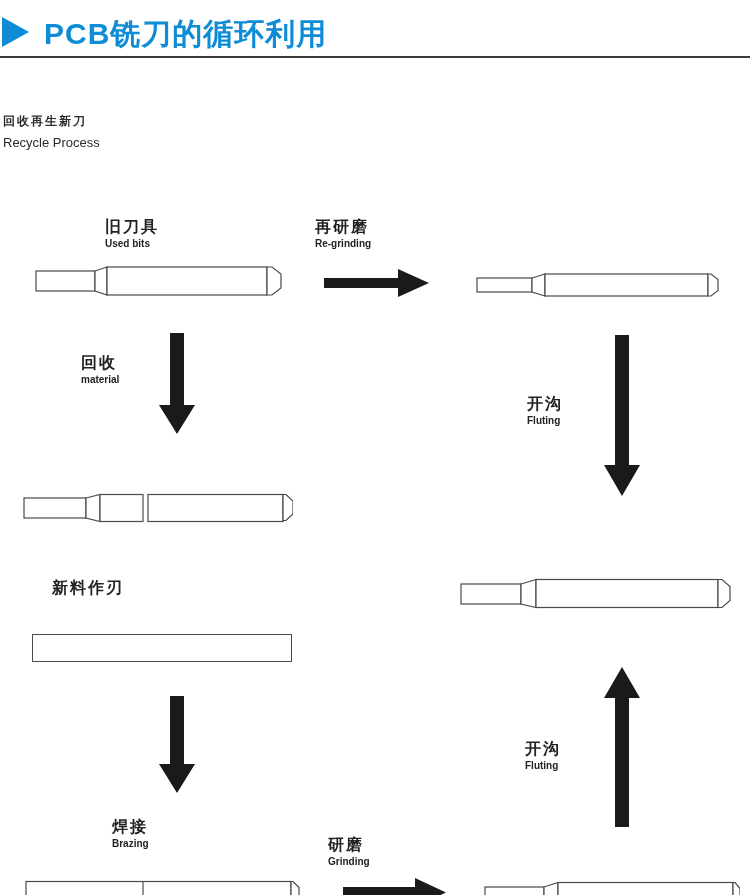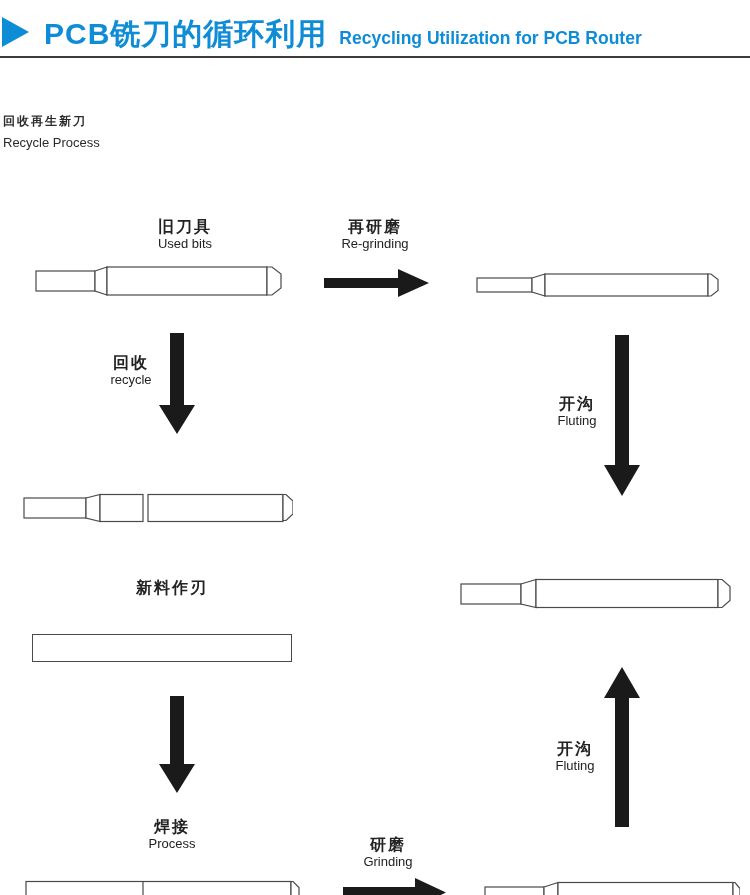--- a/index.html
+++ b/index.html
@@ -16,81 +16,80 @@
   .title-zh{font-size:30px;font-weight:bold;line-height:42px;letter-spacing:1px;}
   .title-en{font-size:17.5px;font-weight:bold;}
   .rule{position:absolute;left:0;top:43px;width:750px;height:2px;background:#3b3b3b;}
 
   
   .sec{position:absolute;left:3px;top:96px;color:#2b2b2b;}
   .sec-zh{font-size:12px;font-weight:bold;letter-spacing:2px;line-height:24px;}
   .sec-en{font-size:13px;line-height:16px;margin-top:2px;text-align:center;}
 
   
-  .lbl{position:absolute;text-align:center;color:#222;}
+  .lbl{position:absolute;color:#222;}
   .zh{font-size:16px;font-weight:bold;letter-spacing:2px;line-height:19px;}
-  .en{font-size:13px;font-weight:normal;line-height:16px;}
+  .en{font-size:10px;font-weight:bold;line-height:16px;}
 
   .rod{position:absolute;background:#fff;border:1.5px solid #4a4a4a;box-sizing:border-box;}
 
   svg{display:block;}
   .bit-stroke{fill:#ffffff;stroke:#4a4a4a;stroke-width:1.2;}
   .arrow{fill:#1a1a1a;}
 </style>
 </head>
 <body>
 
 <div id="canvas">
 
   <div class="tri"></div>
   <div class="titles">
     <span class="title-zh">PCB铣刀的循环利用</span>
-    <span class="title-en">Recycling Utilization for PCB Router</span>
   </div>
   <div class="rule"></div>
 
   <div class="sec">
     <div class="sec-zh">回收再生新刀</div>
     <div class="sec-en">Recycle Process</div>
   </div>
 
   <div class="lbl" style="left:105px;top:204px;width:160px">
     <div class="zh">旧刀具</div>
     <div class="en">Used bits</div>
   </div>
 
   <div class="lbl" style="left:315px;top:204px;width:120px">
     <div class="zh">再研磨</div>
     <div class="en">Re-grinding</div>
   </div>
 
   <div class="lbl" style="left:81px;top:340px;width:100px">
     <div class="zh">回收</div>
-    <div class="en">recycle</div>
+    <div class="en">material</div>
   </div>
 
 
   <div class="lbl" style="left:52px;top:565px;width:240px">
     <div class="zh">新料作刃</div>
   </div>
 
   <div class="lbl" style="left:527px;top:381px;width:100px">
     <div class="zh">开沟</div>
     <div class="en">Fluting</div>
   </div>
 
 
   <div class="lbl" style="left:525px;top:726px;width:100px">
     <div class="zh">开沟</div>
     <div class="en">Fluting</div>
   </div>
 
   <div class="lbl" style="left:112px;top:804px;width:120px">
     <div class="zh">焊接</div>
-    <div class="en">Process</div>
+    <div class="en">Brazing</div>
   </div>
 
   <div class="lbl" style="left:328px;top:822px;width:120px">
     <div class="zh">研磨</div>
     <div class="en">Grinding</div>
   </div>
 
   <svg class="abs" style="left:35px;top:251px" width="250" height="34" viewBox="0 0 250 34">
     <defs>
       <pattern id="fl-a" width="14" height="20" patternUnits="userSpaceOnUse">

